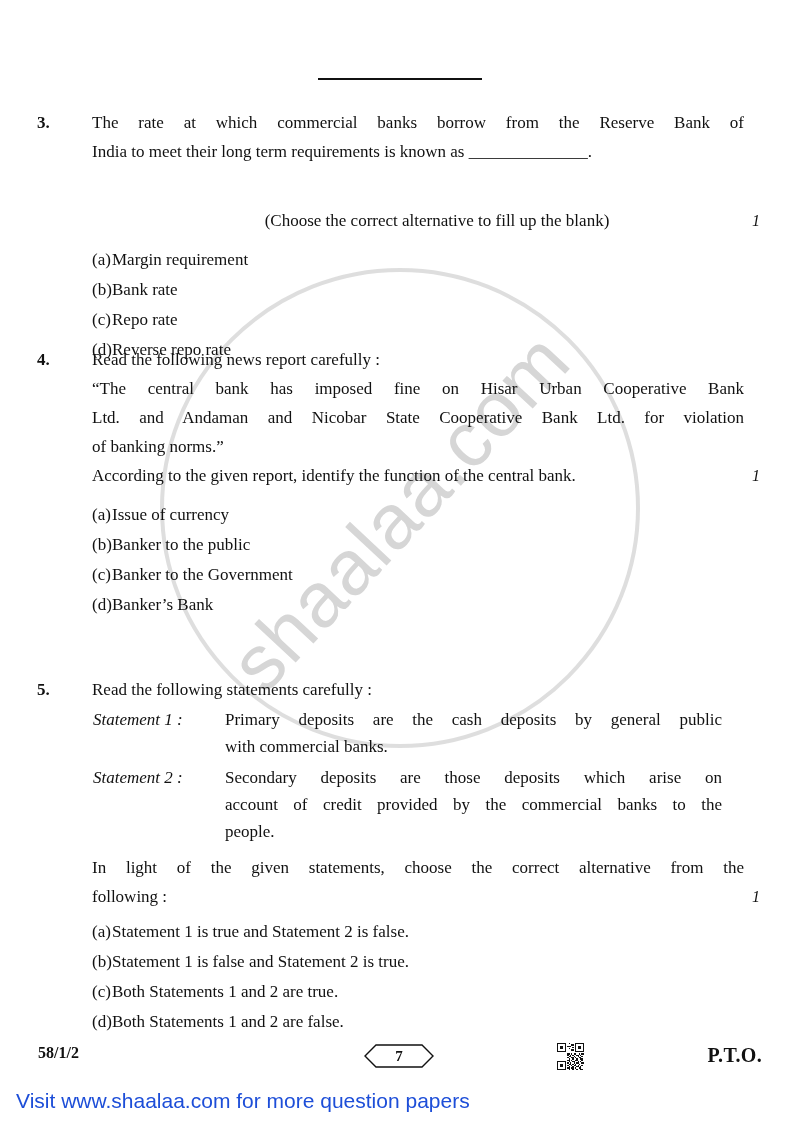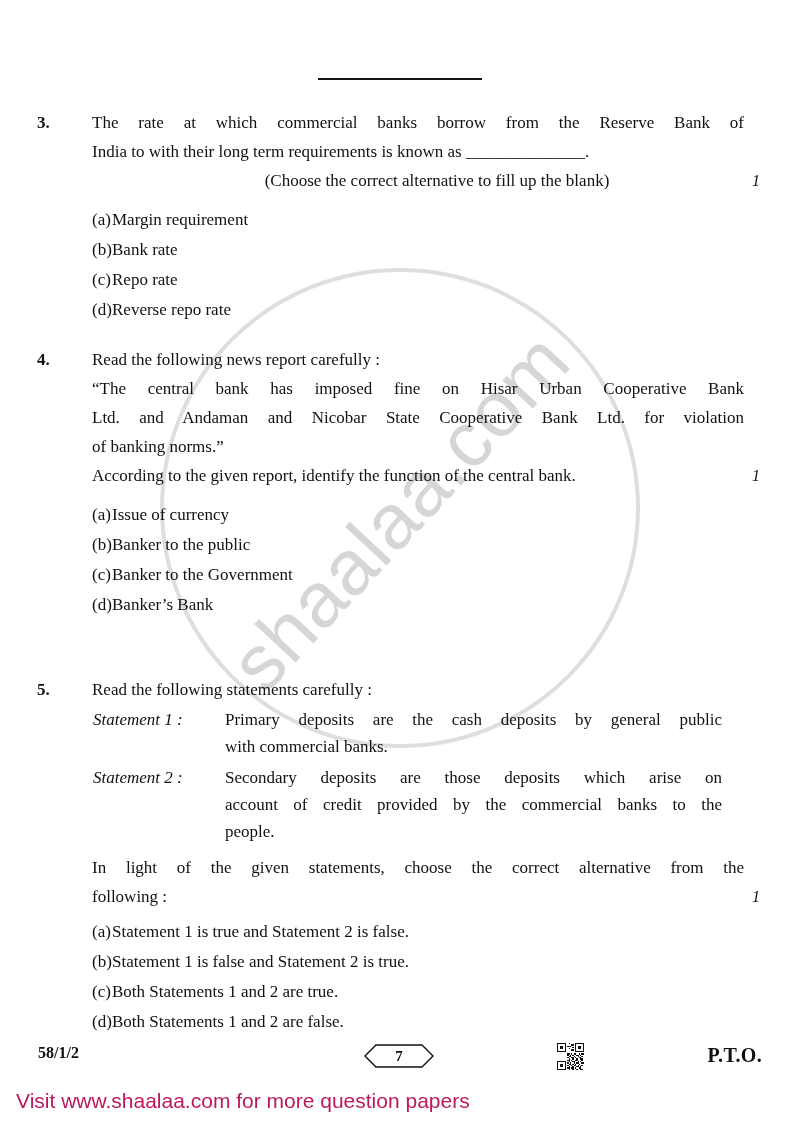--- a/index.html
+++ b/index.html
@@ -102,20 +102,21 @@
     font-size: 16px;
     line-height: 29px;
   }
   .centered-note {
     margin-left: 92px;
     margin-right: 78px;
     font-size: 17px;
     line-height: 29px;
     text-align: center;
     padding-left: 60px;
+    margin-top: 40px;
   }
 
   .opt {
     position: relative;
     font-size: 17px;
     line-height: 30px;
     height: 30px;
   }
   .opt-label {
     position: absolute;
@@ -198,21 +199,21 @@
     font-size: 20px;
     font-weight: bold;
     letter-spacing: 0.3px;
   }
   #site-banner {
     position: absolute;
     left: 16px;
     top: 1089px;
     font-family: "Liberation Sans", "DejaVu Sans", sans-serif;
     font-size: 21px;
-    color: #be185d;
+    color: #1d4ed8;
     z-index: 2;
   }
 </style>
 </head>
 <body>
 
 <div id="page">
 
   <div id="watermark-layer">
     <div id="watermark-circle"></div>
@@ -220,21 +221,21 @@
   </div>
 
   <div id="content">
 
     <div class="top-rule"></div>
 
     <div class="q-block" style="top:108px;">
       <div class="q-row">
         <div class="q-num">3.</div>
         <div class="q-body justify-all">The rate at which commercial banks borrow from the Reserve Bank of</div>
-        <div class="q-body">India to with their long term requirements is known as ______________.</div>
+        <div class="q-body">India to meet their long term requirements is known as ______________.</div>
       </div>
       <div class="q-row">
         <div class="centered-note">(Choose the correct alternative to fill up the blank)</div>
         <div class="marks" style="top:0;">1</div>
       </div>
       <div style="height:10px;"></div>
       <div class="opt">
         <span class="opt-label">(a)</span>
         <span class="opt-text">Margin requirement</span>
       </div>

